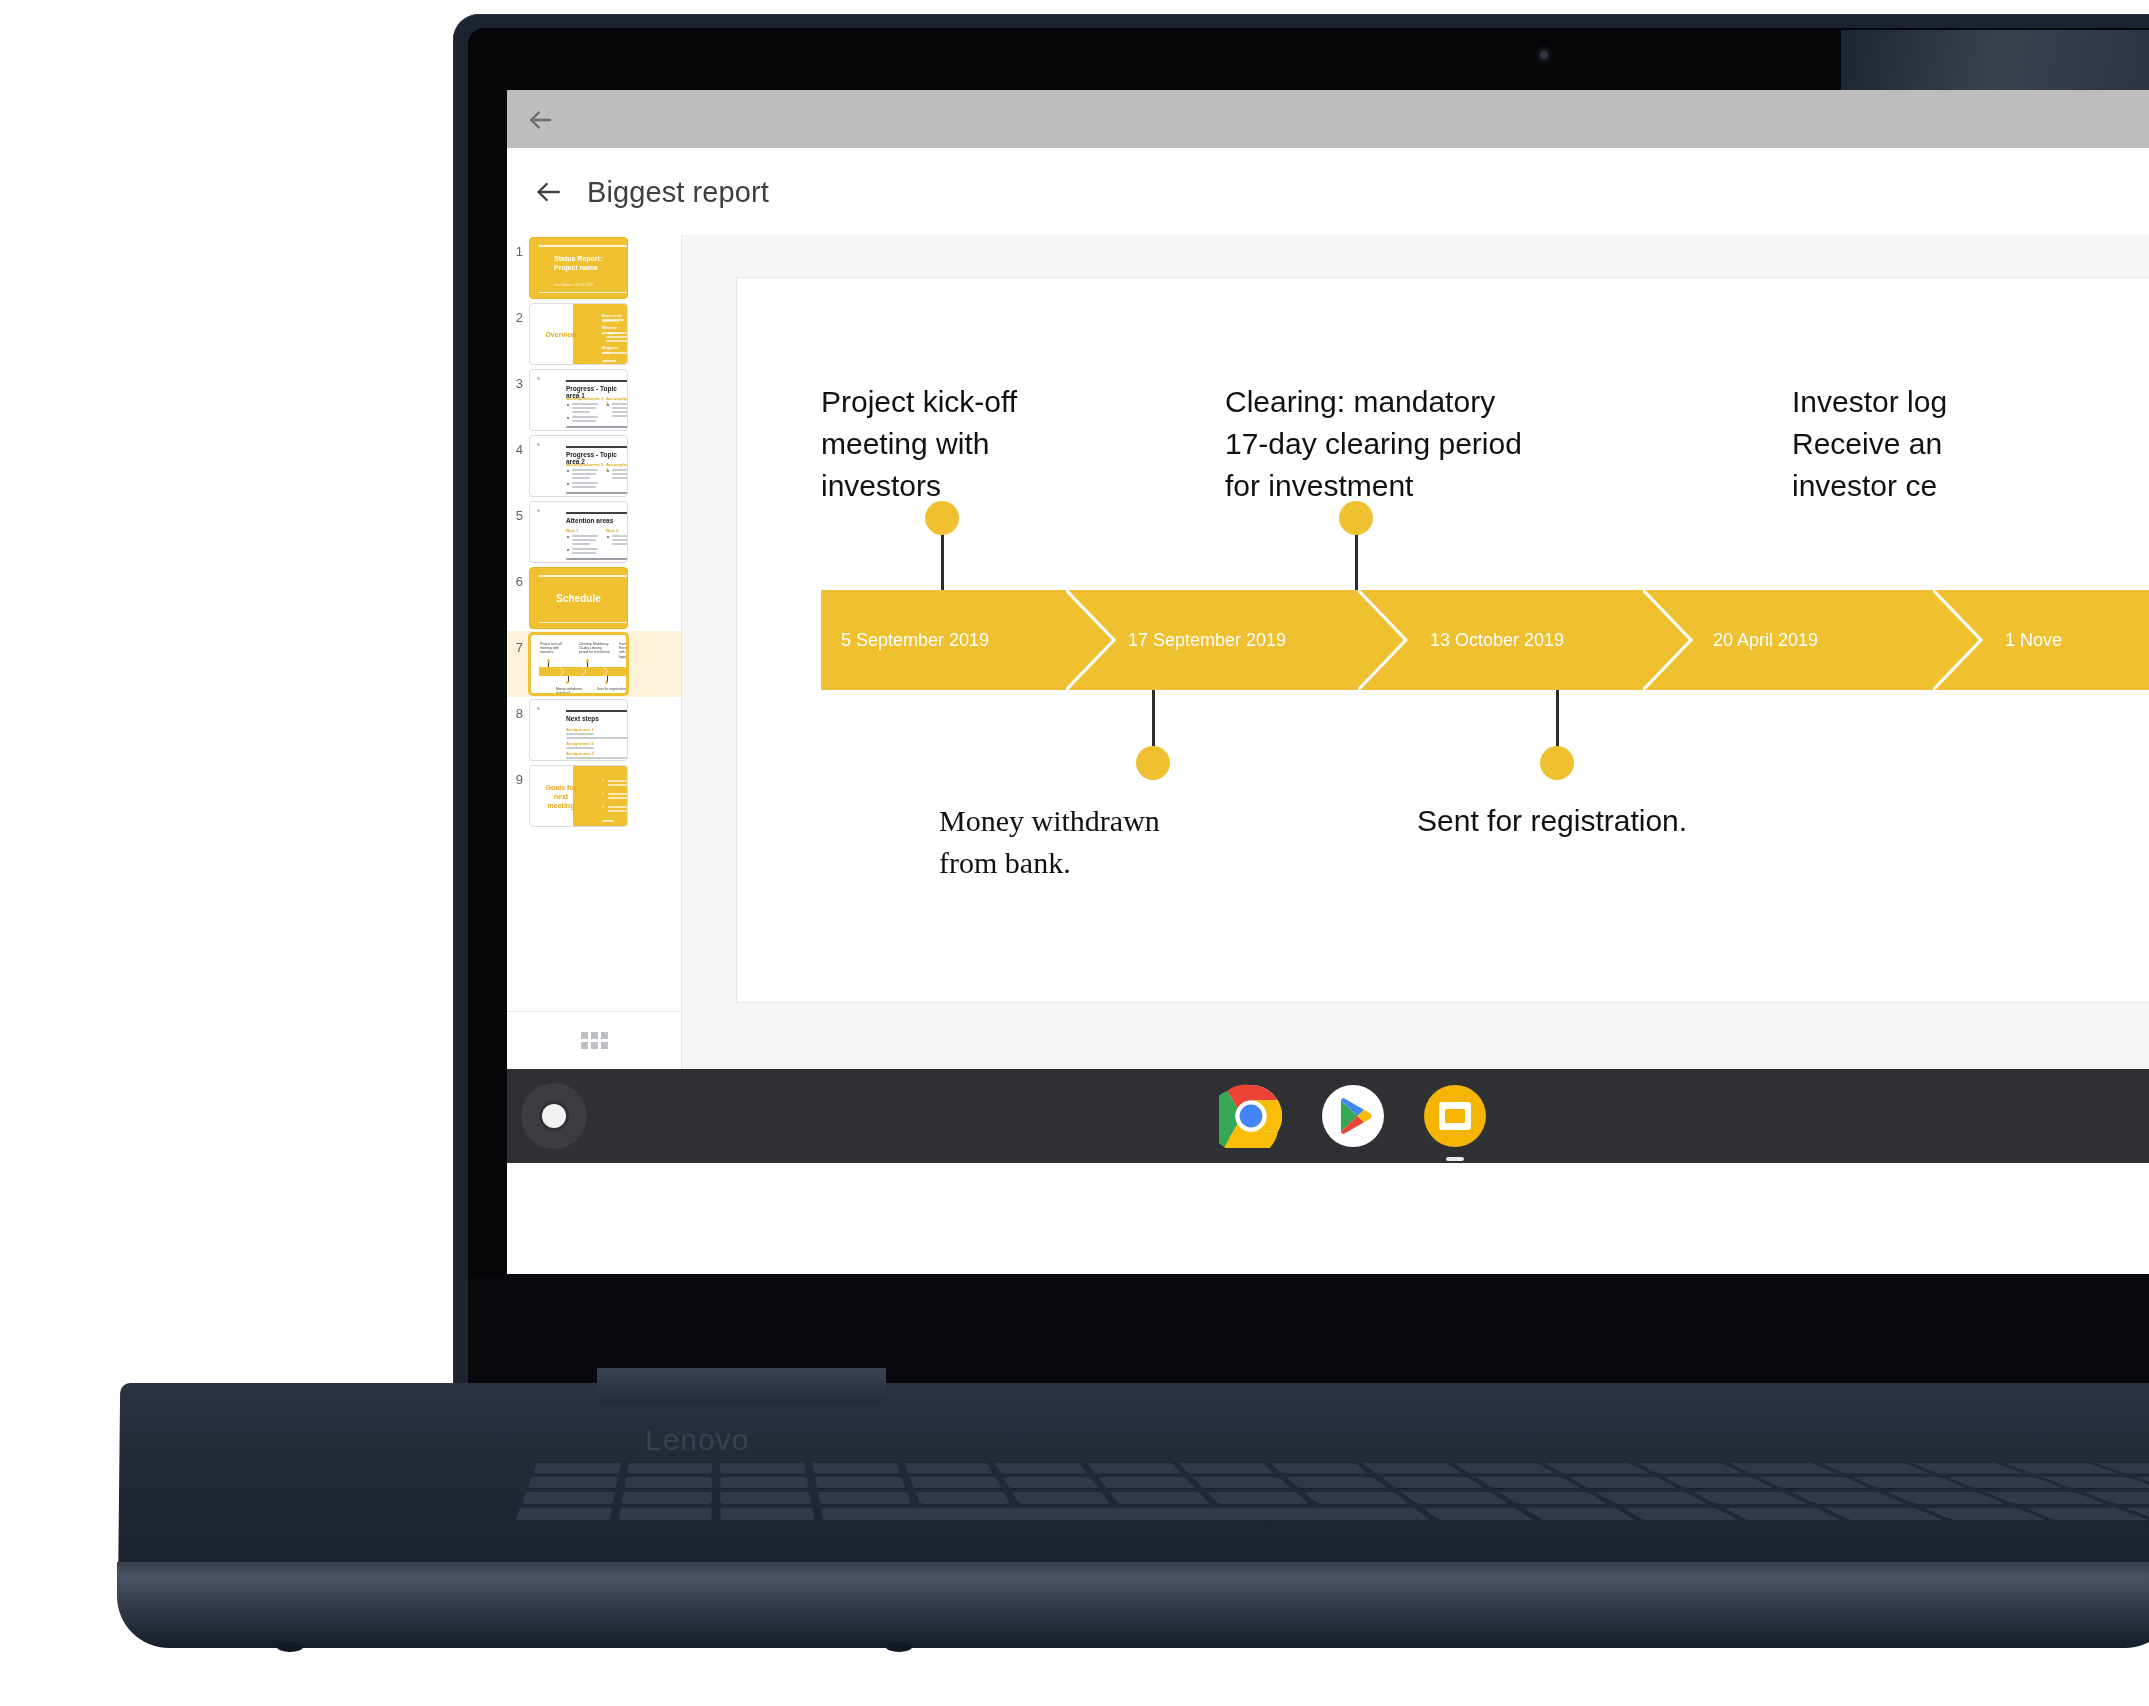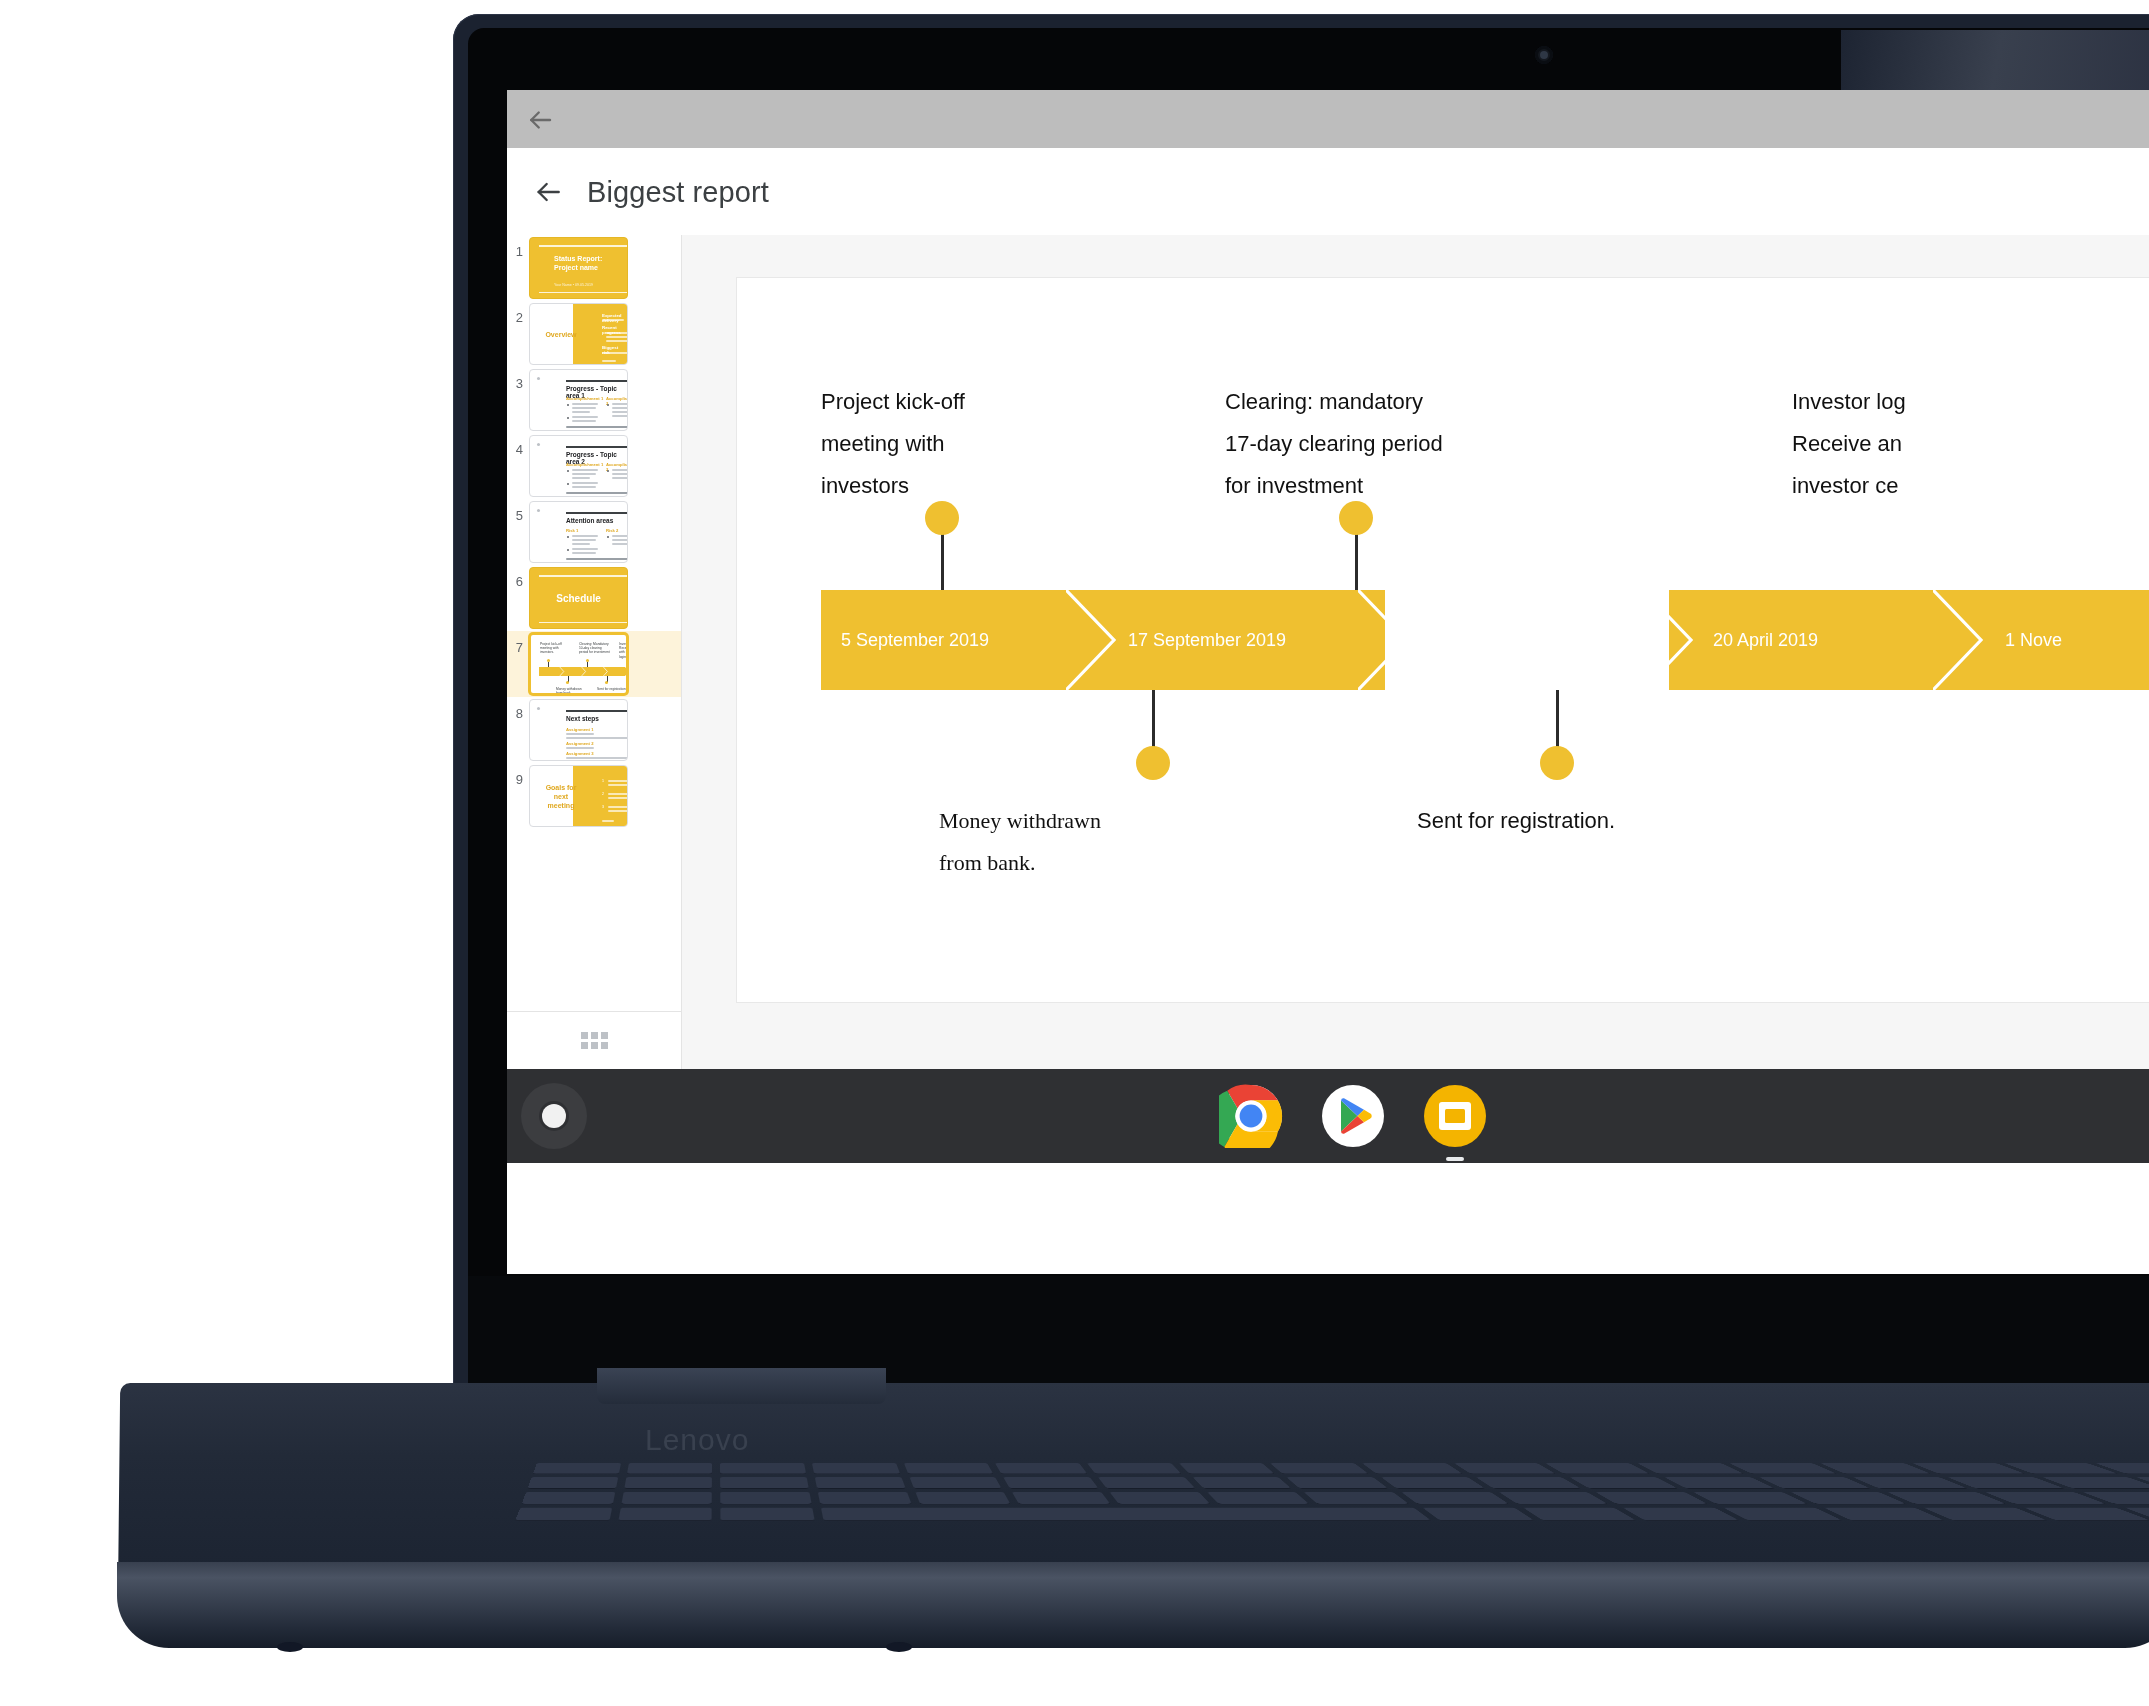--- a/index.html
+++ b/index.html
@@ -206,21 +206,21 @@
     pointer-events: none;
   }
   .tl-dot {
     position: absolute; width: 34px; height: 34px; border-radius: 50%;
     background: #efc030;
   }
   .tl-stem { position: absolute; width: 2.5px; background: #2b2b2b; }
 
   .tl-text {
     position: absolute;
-    font-size: 22px; line-height: 42px; color: #111111;
+    font-size: 30px; line-height: 42px; color: #111111;
     white-space: pre-line;
   }
 
   
   .shelf {
     position: absolute; left: 0; top: 979px;
     width: 1692px; height: 94px;
     background: #2f3033;
   }
   .launcher {
@@ -530,20 +530,23 @@
           <div class="tl-stem" style="left:618px; top:249px; height:66px;"></div>
           <div class="tl-dot" style="left:602px; top:223px;"></div>
 
           <div class="tl-band">
             <div class="tl-seg" style="left:0px; width:271px; padding-left:20px;">
               <span class="tl-seg-label">5 September 2019</span>
             </div>
             <div class="tl-seg" style="left:271px; width:293px; padding-left:36px;">
               <span class="tl-seg-label">17 September 2019</span>
             </div>
+            <div class="tl-seg" style="left:563px; width:285px; padding-left:46px;">
+              <span class="tl-seg-label">13 October 2019</span>
+            </div>
             <div class="tl-seg" style="left:848px; width:291px; padding-left:44px;">
               <span class="tl-seg-label">20 April 2019</span>
             </div>
             <div class="tl-seg" style="left:1138px; width:374px; padding-left:46px;">
               <span class="tl-seg-label">1 Nove</span>
             </div>
 
             <svg class="tl-divider" style="left:245px;" viewBox="0 0 52 100">
                 <polyline points="0,0 48,50 0,100" fill="none" stroke="#ffffff" stroke-width="3.2"></polyline>
               </svg>

